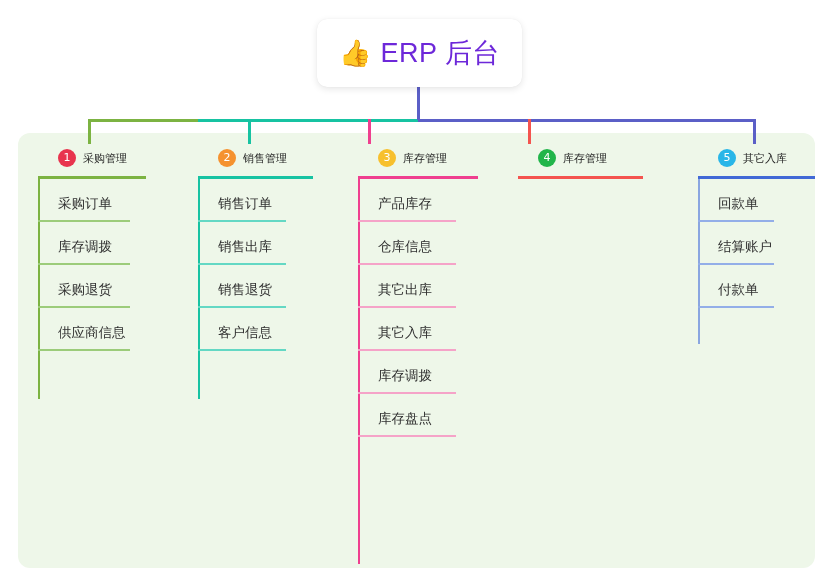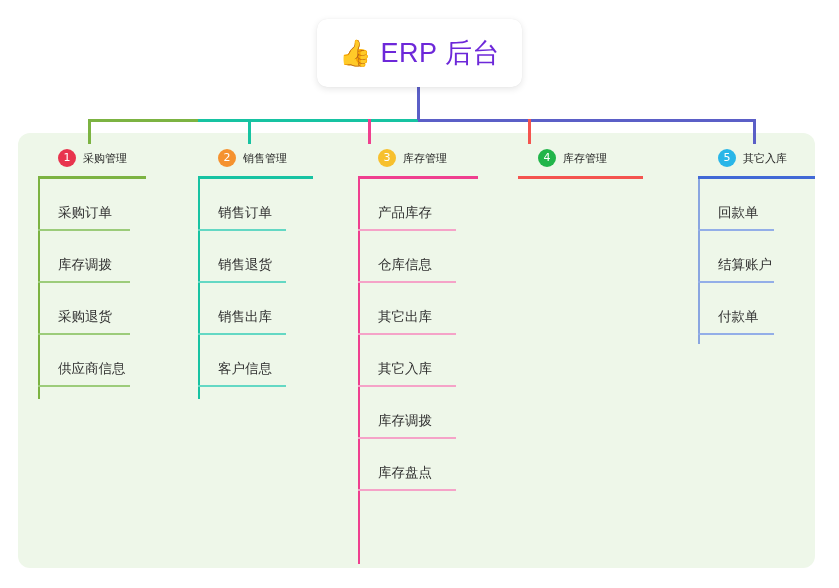--- a/index.html
+++ b/index.html
@@ -119,21 +119,21 @@
     margin-top: 0;
   }
   .spine {
     position: absolute;
     left: 0;
     top: 0;
     width: 2px;
   }
   .leaf {
     position: relative;
-    height: 52px;
+    height: 43px;
   }
   .leaf-label {
     position: absolute;
     left: 20px;
     bottom: 9px;
     font-size: 13.5px;
     color: #303030;
     white-space: nowrap;
   }
   .leaf-rule {
@@ -200,25 +200,25 @@
         <span class="col-title">销售管理</span>
       </div>
       <div class="col-rule" style="width: 115px; background: rgb(23, 195, 162);"></div>
       <div class="col-body">
         <div class="spine" style="background: rgb(23, 195, 162); height: 220px;"></div>
         <div class="leaf">
           <span class="leaf-label">销售订单</span>
           <div class="leaf-rule" style="width: 88px; background: rgb(100, 216, 196);"></div>
         </div>
         <div class="leaf">
+          <span class="leaf-label">销售出库</span>
+          <div class="leaf-rule" style="width: 88px; background: rgb(100, 216, 196);"></div>
+        </div>
+        <div class="leaf">
           <span class="leaf-label">销售退货</span>
-          <div class="leaf-rule" style="width: 88px; background: rgb(100, 216, 196);"></div>
-        </div>
-        <div class="leaf">
-          <span class="leaf-label">销售出库</span>
           <div class="leaf-rule" style="width: 88px; background: rgb(100, 216, 196);"></div>
         </div>
         <div class="leaf">
           <span class="leaf-label">客户信息</span>
           <div class="leaf-rule" style="width: 88px; background: rgb(100, 216, 196);"></div>
         </div>
       </div>
     </div>
     <div class="column" style="left: 358px;">
       <div class="col-header">

